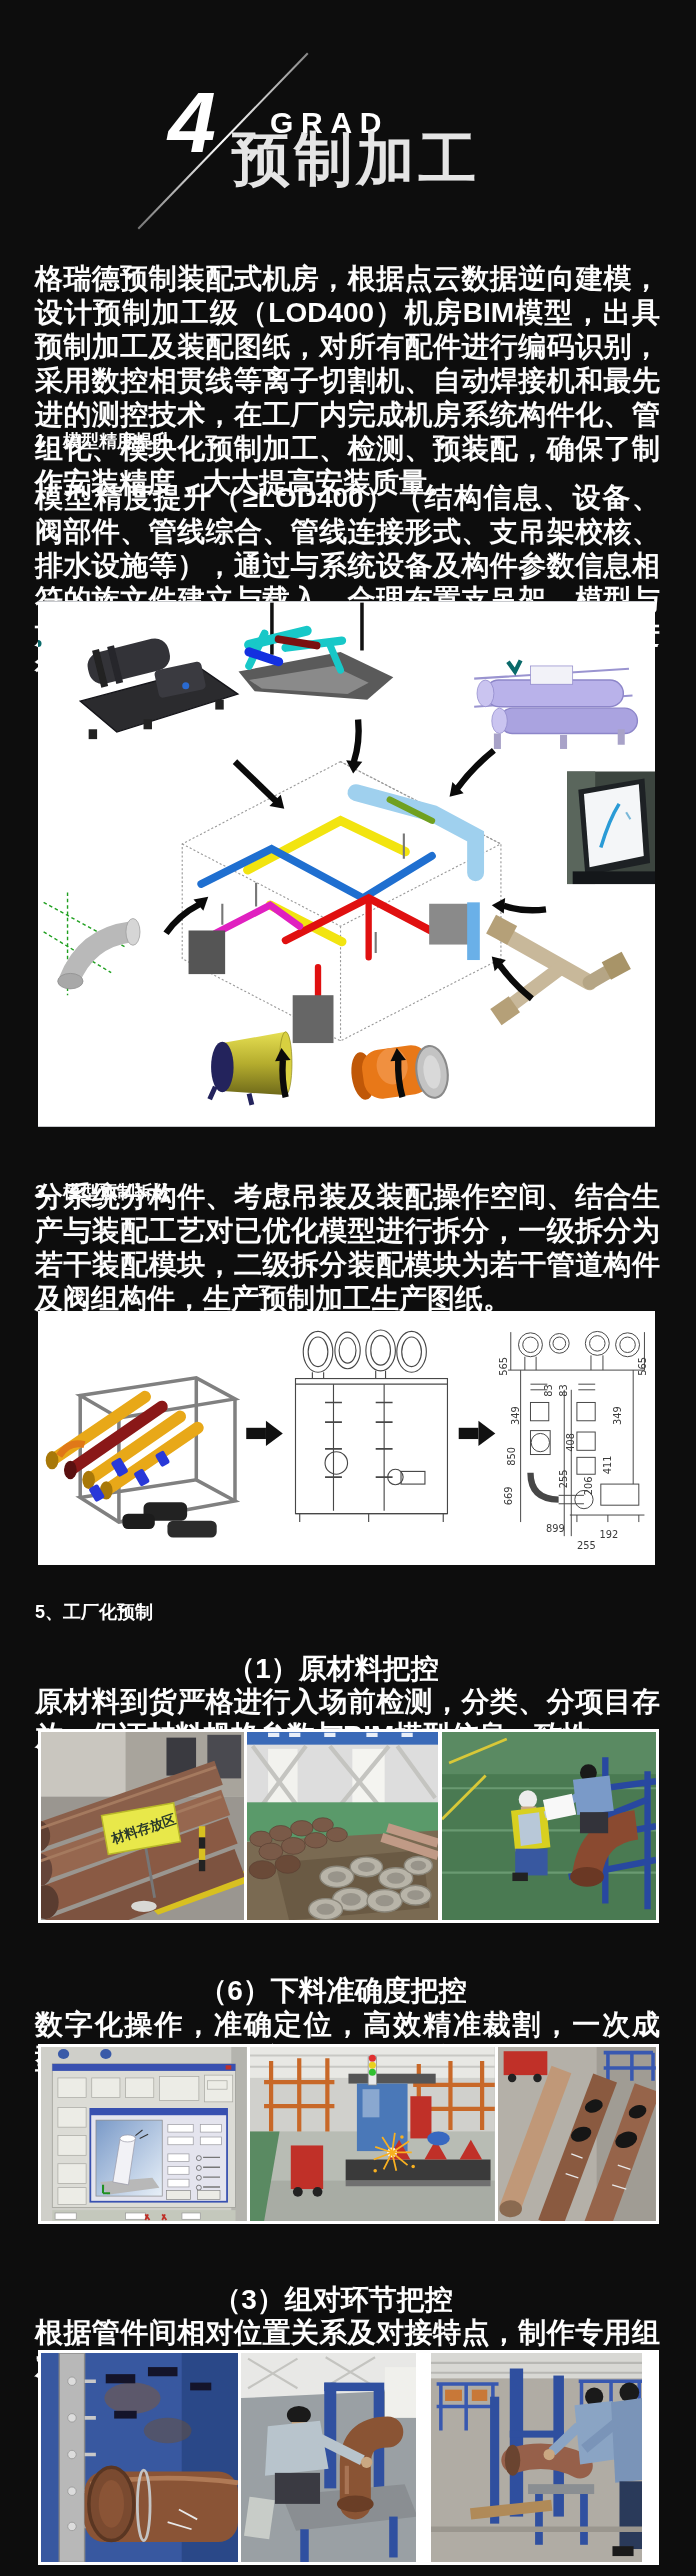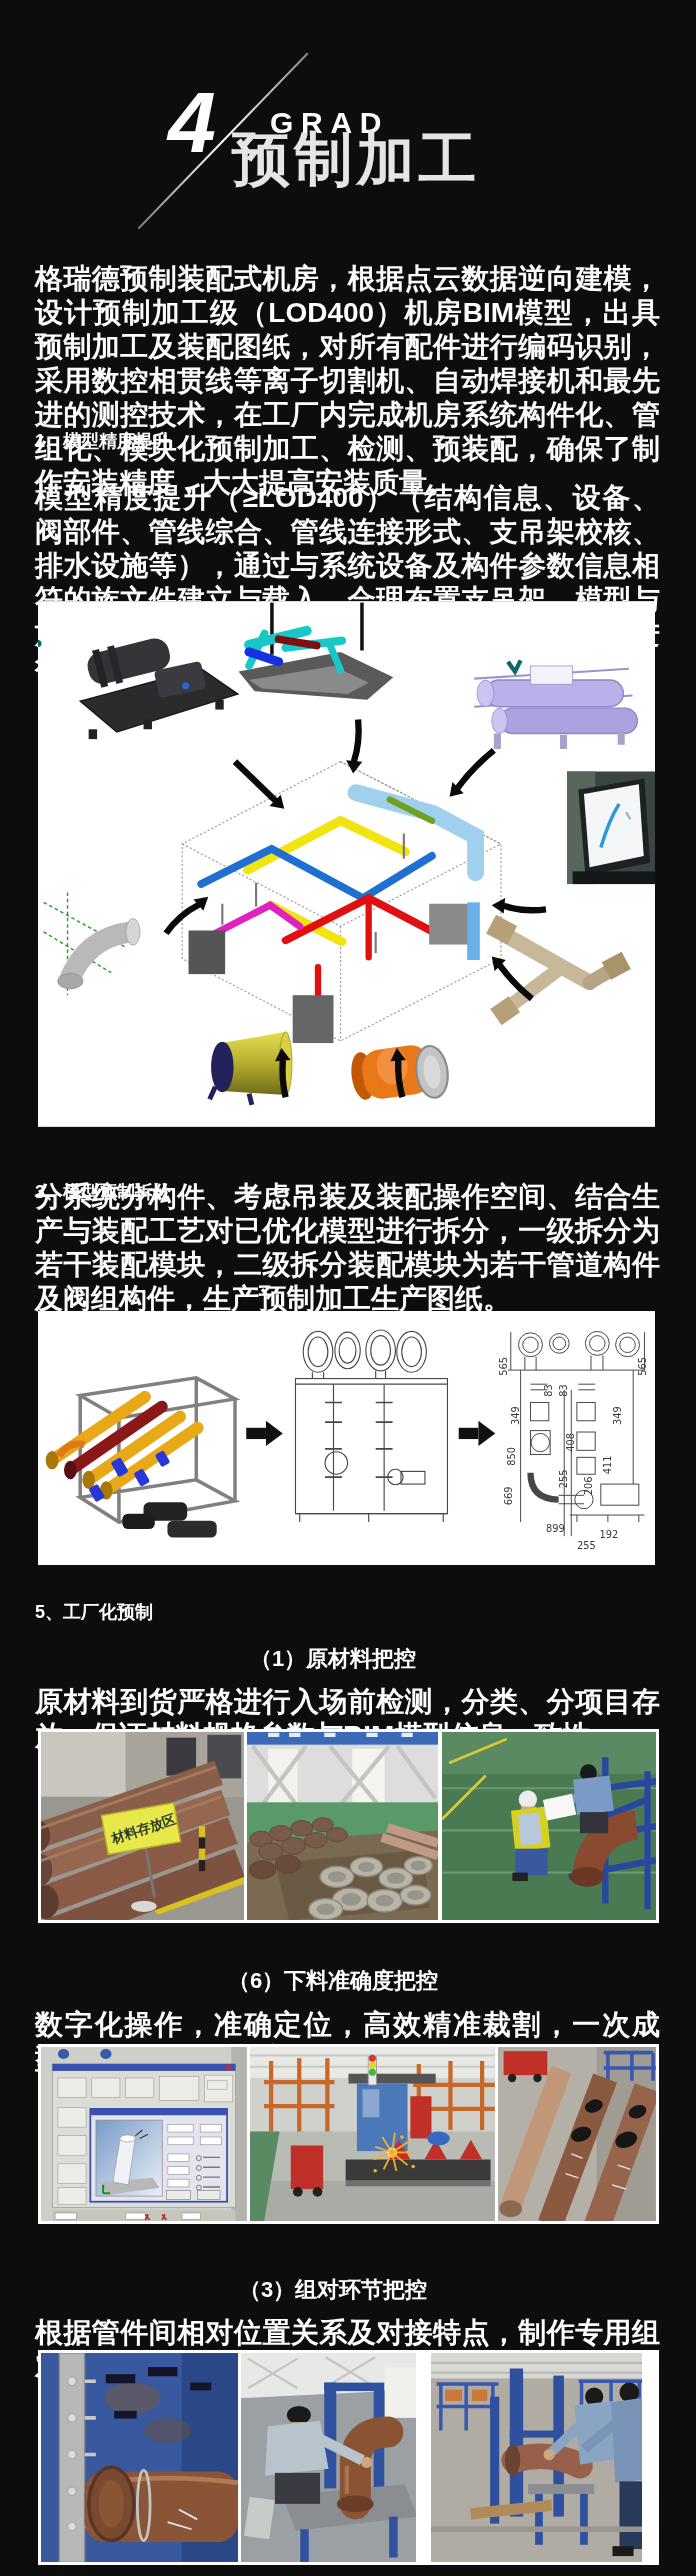--- a/index.html
+++ b/index.html
@@ -12,23 +12,23 @@
   .abs{position:absolute;}
   
   .logo-wrap{left:0;top:0;width:697px;height:232px;}
   .logo-slash{left:222px;top:19px;width:2.1px;height:244px;background:linear-gradient(#888,#fff,#777);transform:rotate(44deg);}
   .logo-4{left:168px;top:79px;font-size:86px;line-height:1;font-weight:bold;font-style:italic;color:#fff;}
   .logo-brand{left:270px;top:87px;font-size:30px;font-weight:bold;letter-spacing:7.7px;color:#fff;margin-top:19px;}
   .logo-title{left:232px;top:121px;font-size:58px;font-weight:900;letter-spacing:4.2px;color:#e5e5e5;}
   
   .para{left:35px;width:625px;font-size:28px;line-height:34px;font-weight:700;text-align:justify;color:#fdfdfd;}
   .h2{left:35px;font-size:18px;font-weight:800;color:#fff;}
-  .h3{left:0;width:666px;text-align:center;font-size:22px;font-weight:800;color:#fff;}
+  .h3{left:0;width:666px;text-align:center;font-size:28px;font-weight:800;color:#fff;}
   
-  .figbox{left:38px;width:617px;background:#4d7c0f;overflow:hidden;}
+  .figbox{left:38px;width:617px;background:#0f172a;overflow:hidden;}
   .photorow{left:38px;width:621px;background:#fff;display:flex;gap:3.5px;padding:2.8px;box-sizing:border-box;}
   .photorow .ph{height:100%;overflow:hidden;background:#ccc;}
   .ph svg{display:block;width:100%;height:100%;}
   .gap-left{margin-left:11.3px;}
 </style>
 </head>
 <body>
 
 <div class="abs logo-wrap">
   <div class="abs logo-slash"></div>

